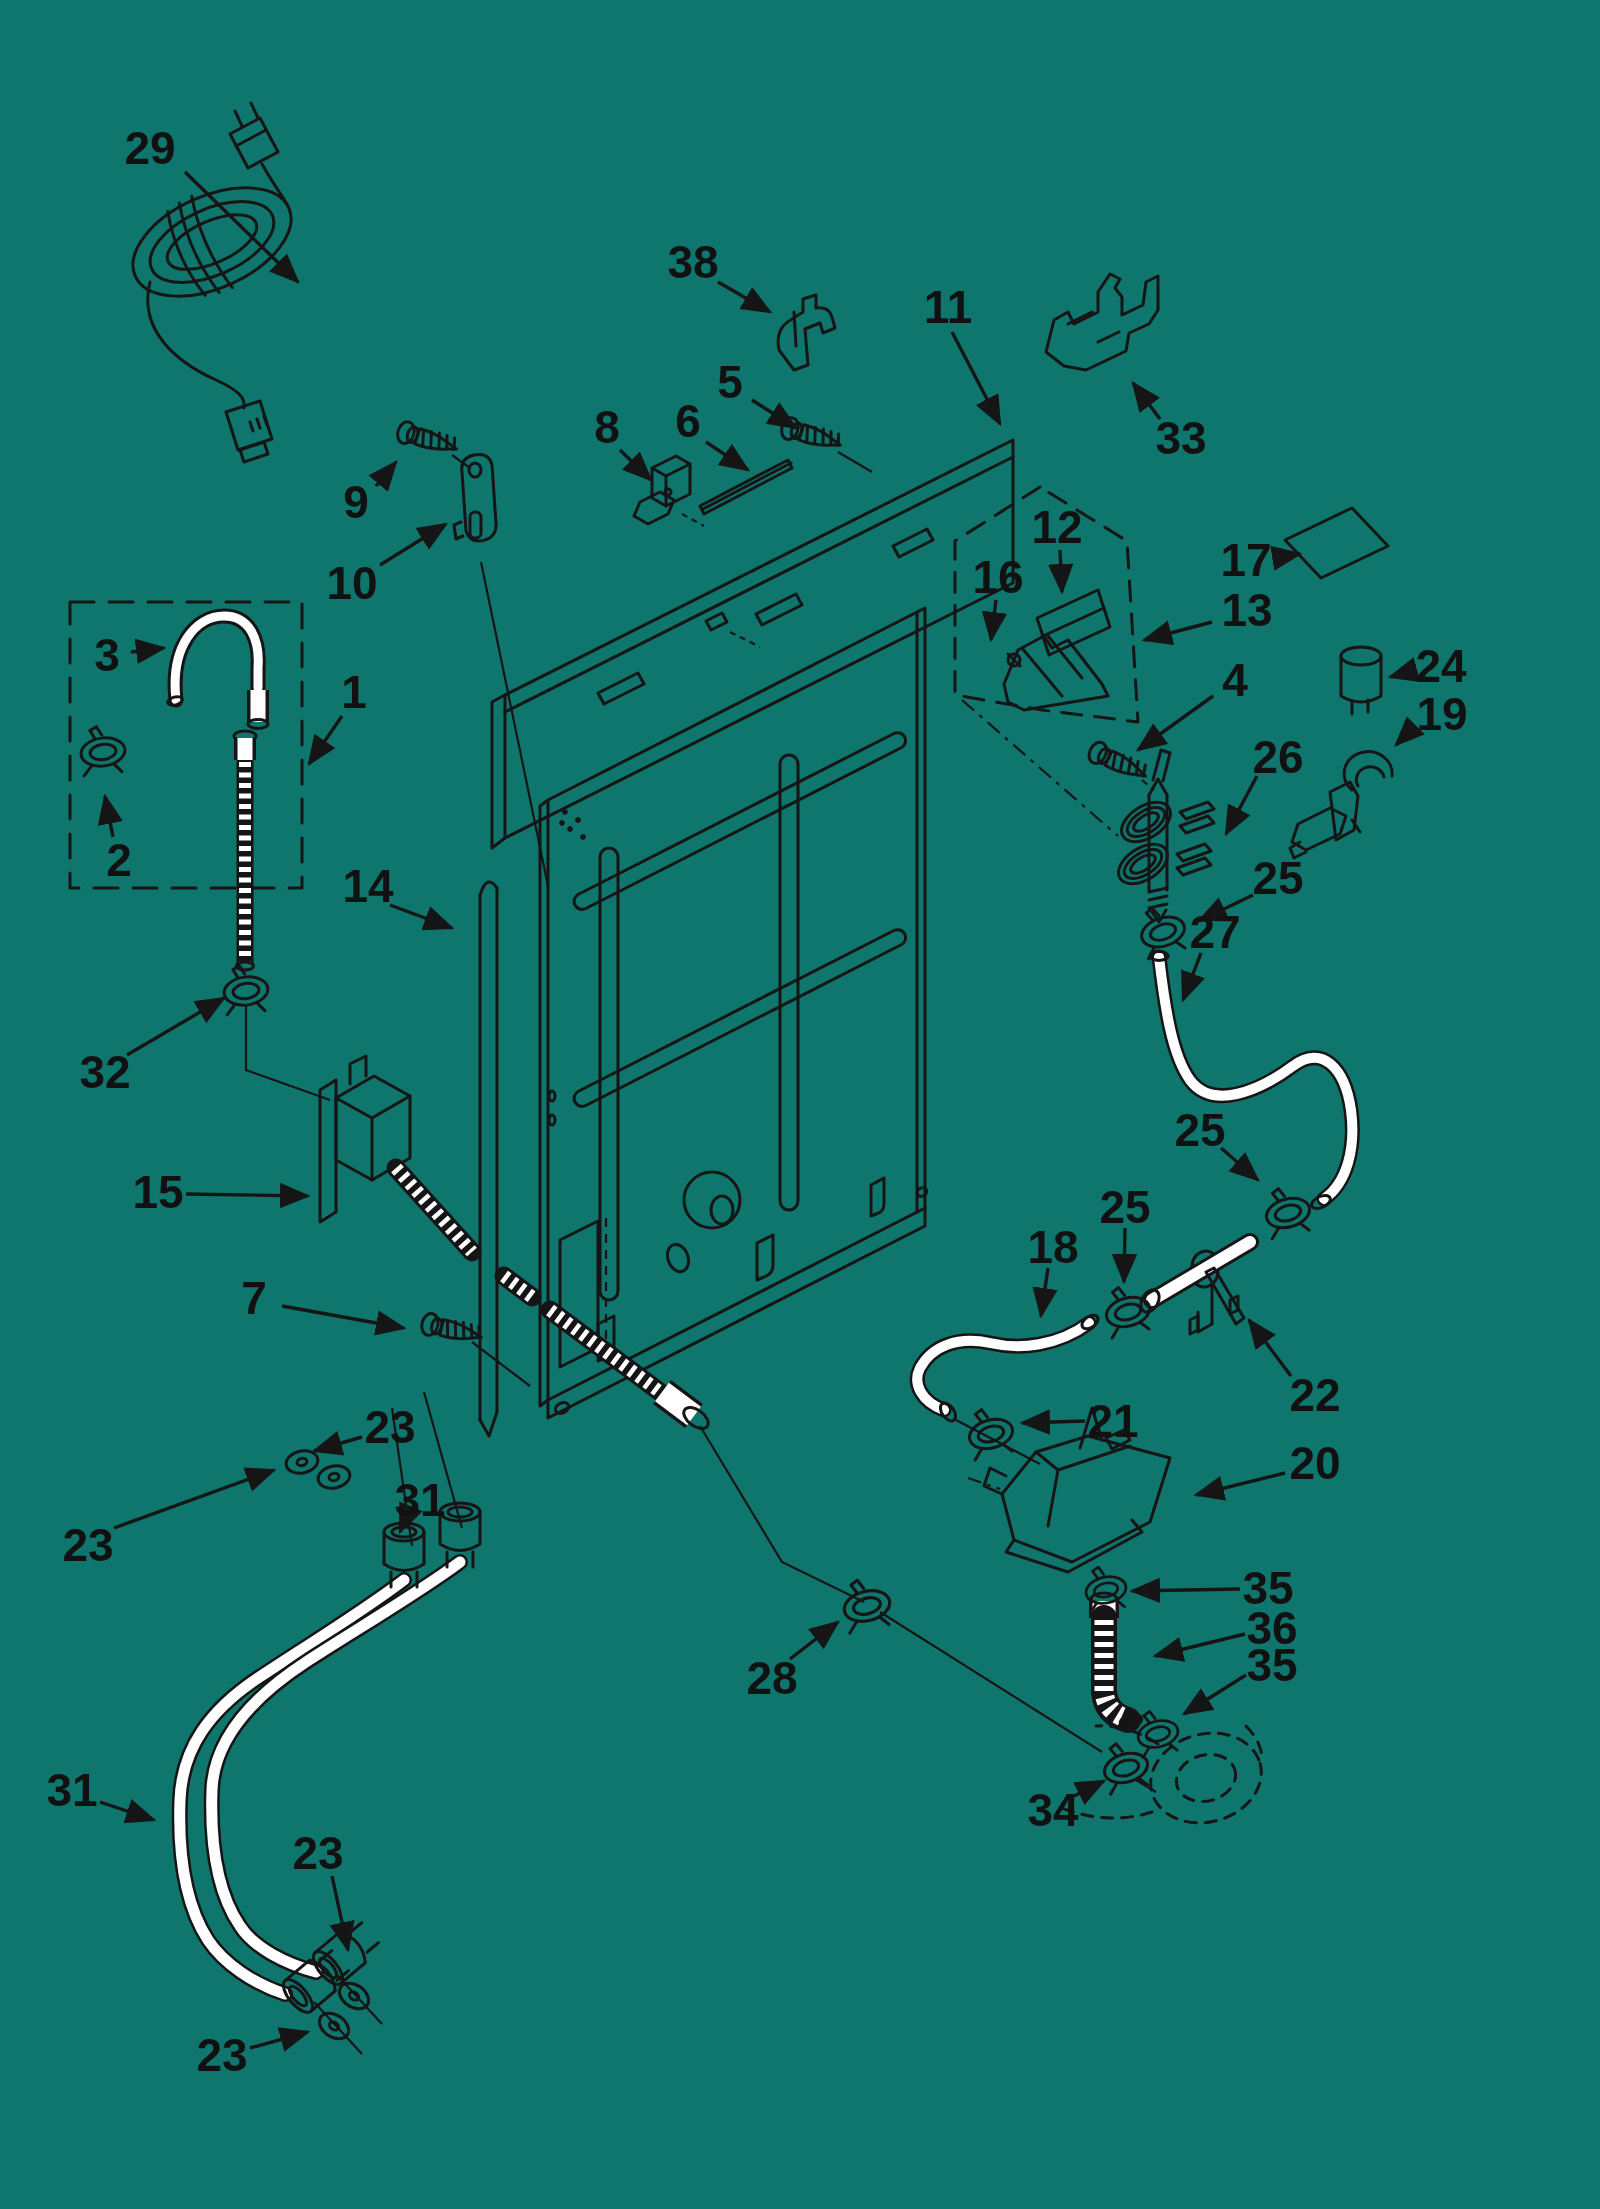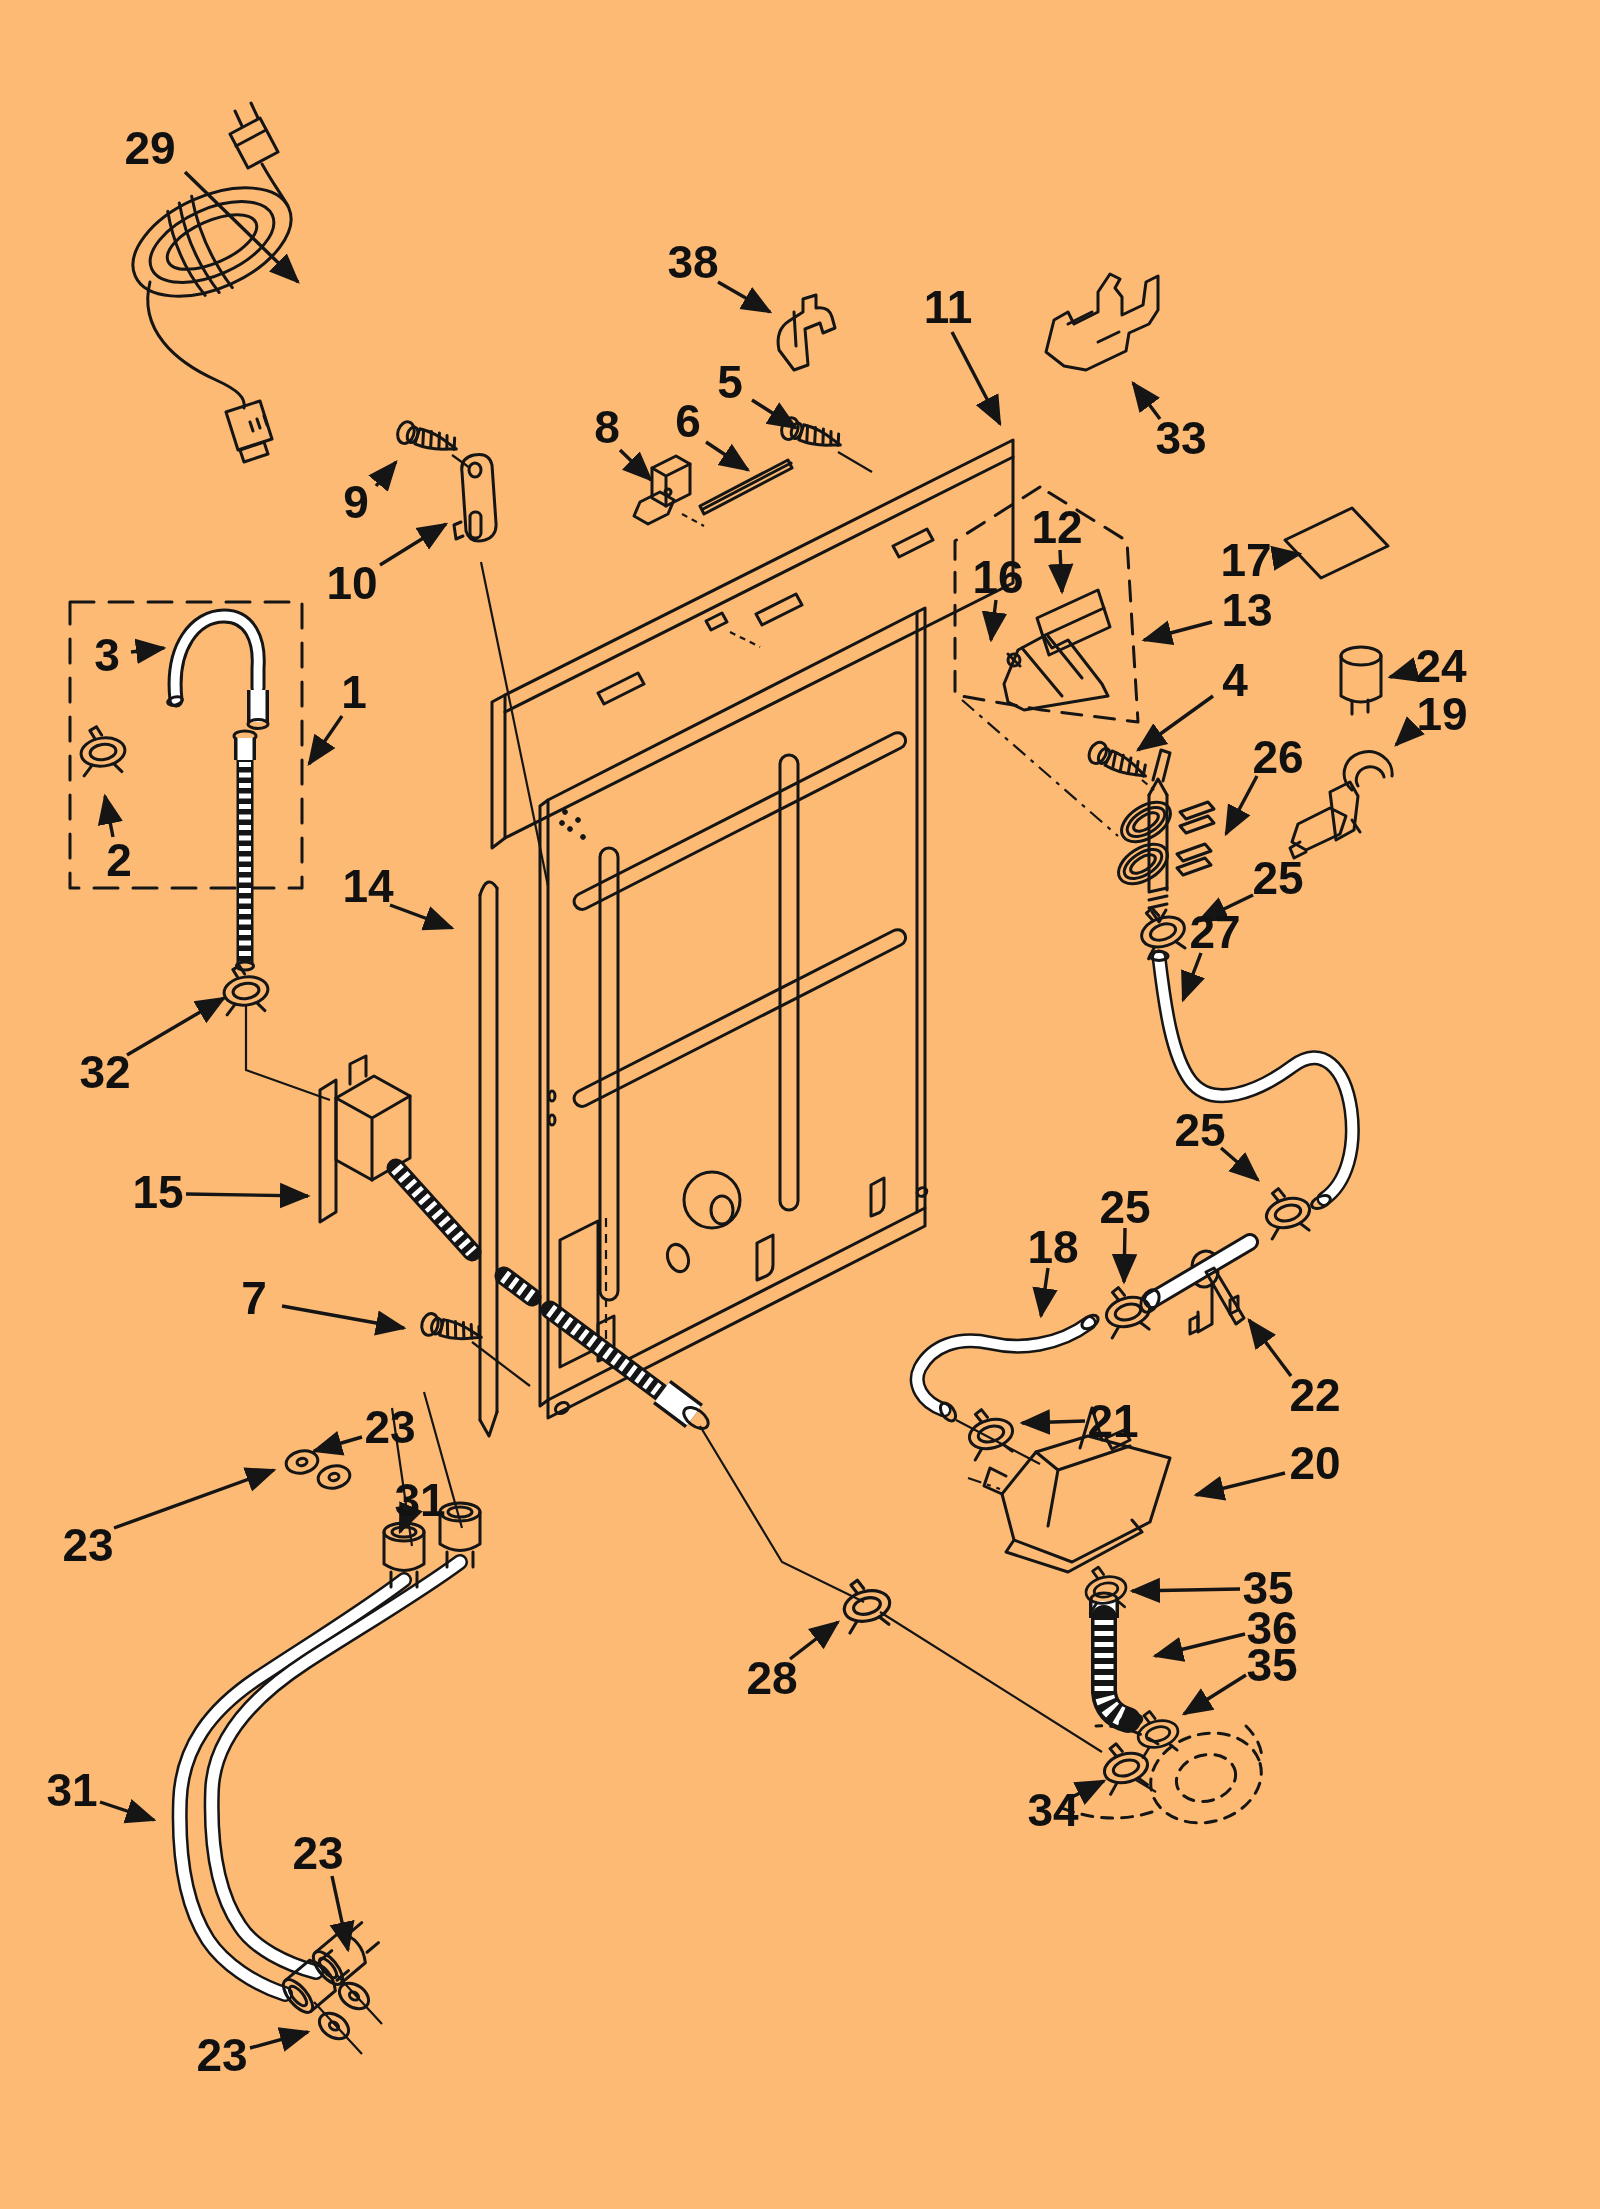--- a/index.html
+++ b/index.html
@@ -1,16 +1,16 @@
 <!DOCTYPE html>
 <html><head>
 <meta charset="utf-8">
 <style>
   html,body{margin:0;padding:0;background:#ffffff;}
-  .stage{position:relative;width:1600px;height:2209px;background:#fdba74;overflow:hidden;}
+  .stage{position:relative;width:1600px;height:2209px;background:#0f766e;overflow:hidden;}
   svg{position:absolute;left:0;top:0;}
   .art{stroke:#151515;stroke-width:3;fill:none;stroke-linecap:round;stroke-linejoin:round;}
   .thin{stroke:#151515;stroke-width:2.2;fill:none;}
   .callout-text{font-family:"Liberation Sans",sans-serif;font-weight:bold;font-size:46px;fill:#111111;text-anchor:middle;}
   .leader{stroke:#151515;stroke-width:3.4;fill:none;}
 </style>
 </head>
 <body>
 
 <div class="stage">

